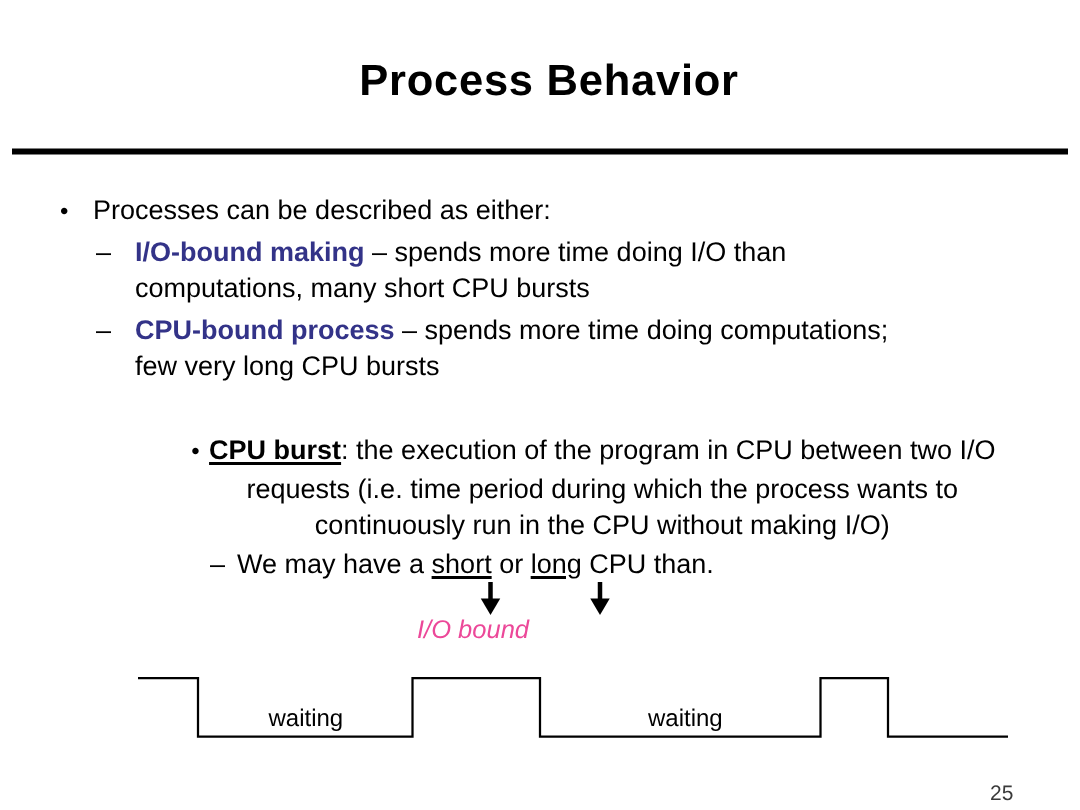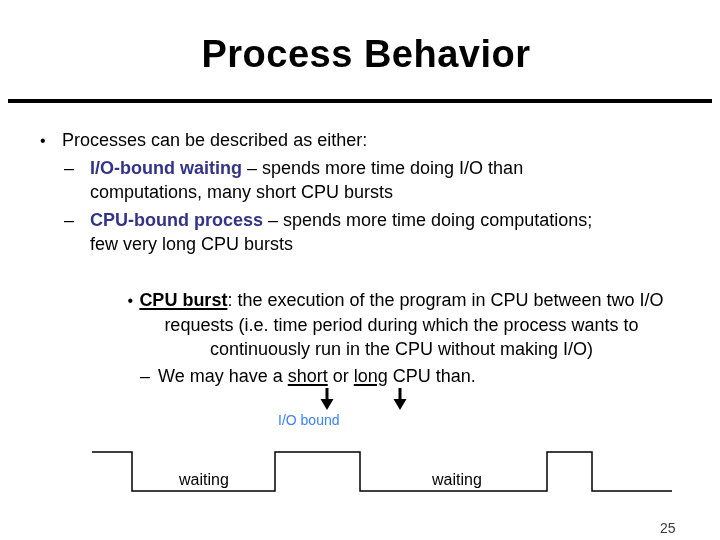--- a/index.html
+++ b/index.html
@@ -8,21 +8,21 @@
     background: #ffffff;
     font-family: "Liberation Sans", sans-serif;
     color: #000;
     overflow: hidden;
   }
   .slide { position: relative; width: 720px; height: 540px; background: #fff; }
 
   .title {
     position: absolute; left: 12px; right: 0; top: 37px;
     margin: 0; text-align: center;
-    font-size: 38px; font-weight: bold; color: #000;
+    font-size: 29px; font-weight: bold; color: #000;
     line-height: 34px; letter-spacing: 0.5px;
   }
   .title-rule {
     position: absolute; left: 8px; top: 99px;
     width: 704px; height: 4px; background: #000;
   }
 
   .txt { position: absolute; font-size: 18px; line-height: 24px; color: #000; }
 
   .bul {
@@ -48,21 +48,21 @@
     text-decoration-thickness: 2px;
     text-underline-offset: 2px;
   }
 
   .intro   { left: 40px;  top: 128px; width: 620px; }
   .item-io { left: 64px;  top: 156px; width: 476px; }
   .item-cpu{ left: 64px;  top: 208px; width: 560px; }
   .burst   { left: 110px; top: 288px; width: 565px; text-align: center; }
   .wemay   { left: 140px; top: 364px; white-space: nowrap; }
 
-  .diag-label { position: absolute; font-size: 14px; line-height: 20px; color: #3b82f6; }
+  .diag-label { position: absolute; font-size: 17px; line-height: 20px; color: #ec4899; font-style: italic; }
   .lbl-io  { left: 278px; top: 410px; }
   .lbl-cpu { left: 367px; top: 410px; }
 
   .wait { position: absolute; font-size: 16px; line-height: 22px; color: #000; }
   .wait1 { left: 179px; top: 469px; }
   .wait2 { left: 432px; top: 469px; }
 
   .overlay { position: absolute; left: 0; top: 0; }
 
   .pagenum {
@@ -73,21 +73,21 @@
 </head>
 <body>
 
 <div class="slide">
 
   <h1 class="title">Process Behavior</h1>
   <div class="title-rule"></div>
 
   <div class="txt intro"><span class="bul">•</span><span>Processes can be described as either:</span></div>
 
-  <div class="txt hang item-io"><span class="dash">–</span><span class="term">I/O-bound waiting</span><span> – spends more time doing I/O than computations, many short CPU bursts</span></div>
+  <div class="txt hang item-io"><span class="dash">–</span><span class="term">I/O-bound making</span><span> – spends more time doing I/O than computations, many short CPU bursts</span></div>
 
   <div class="txt hang item-cpu"><span class="dash">–</span><span class="term">CPU-bound process</span><span> – spends more time doing computations; few very long CPU bursts</span></div>
 
   <div class="txt hang18 burst"><span class="bul18">•</span><span class="bterm">CPU burst</span><span>: the execution of the program in CPU between two I/O requests (i.e. time period during which the process wants to continuously run in the CPU without making I/O)</span></div>
 
   <div class="txt wemay"><span class="dash18">–</span><span>We may have a </span><span class="u">short</span><span> or </span><span class="u">long</span><span> CPU than.</span></div>
 
   <svg class="overlay" width="720" height="540" viewBox="0 0 720 540" aria-hidden="true">
     <g>
       <line x1="327" y1="388" x2="327" y2="400" stroke="#000" stroke-width="3"></line>

